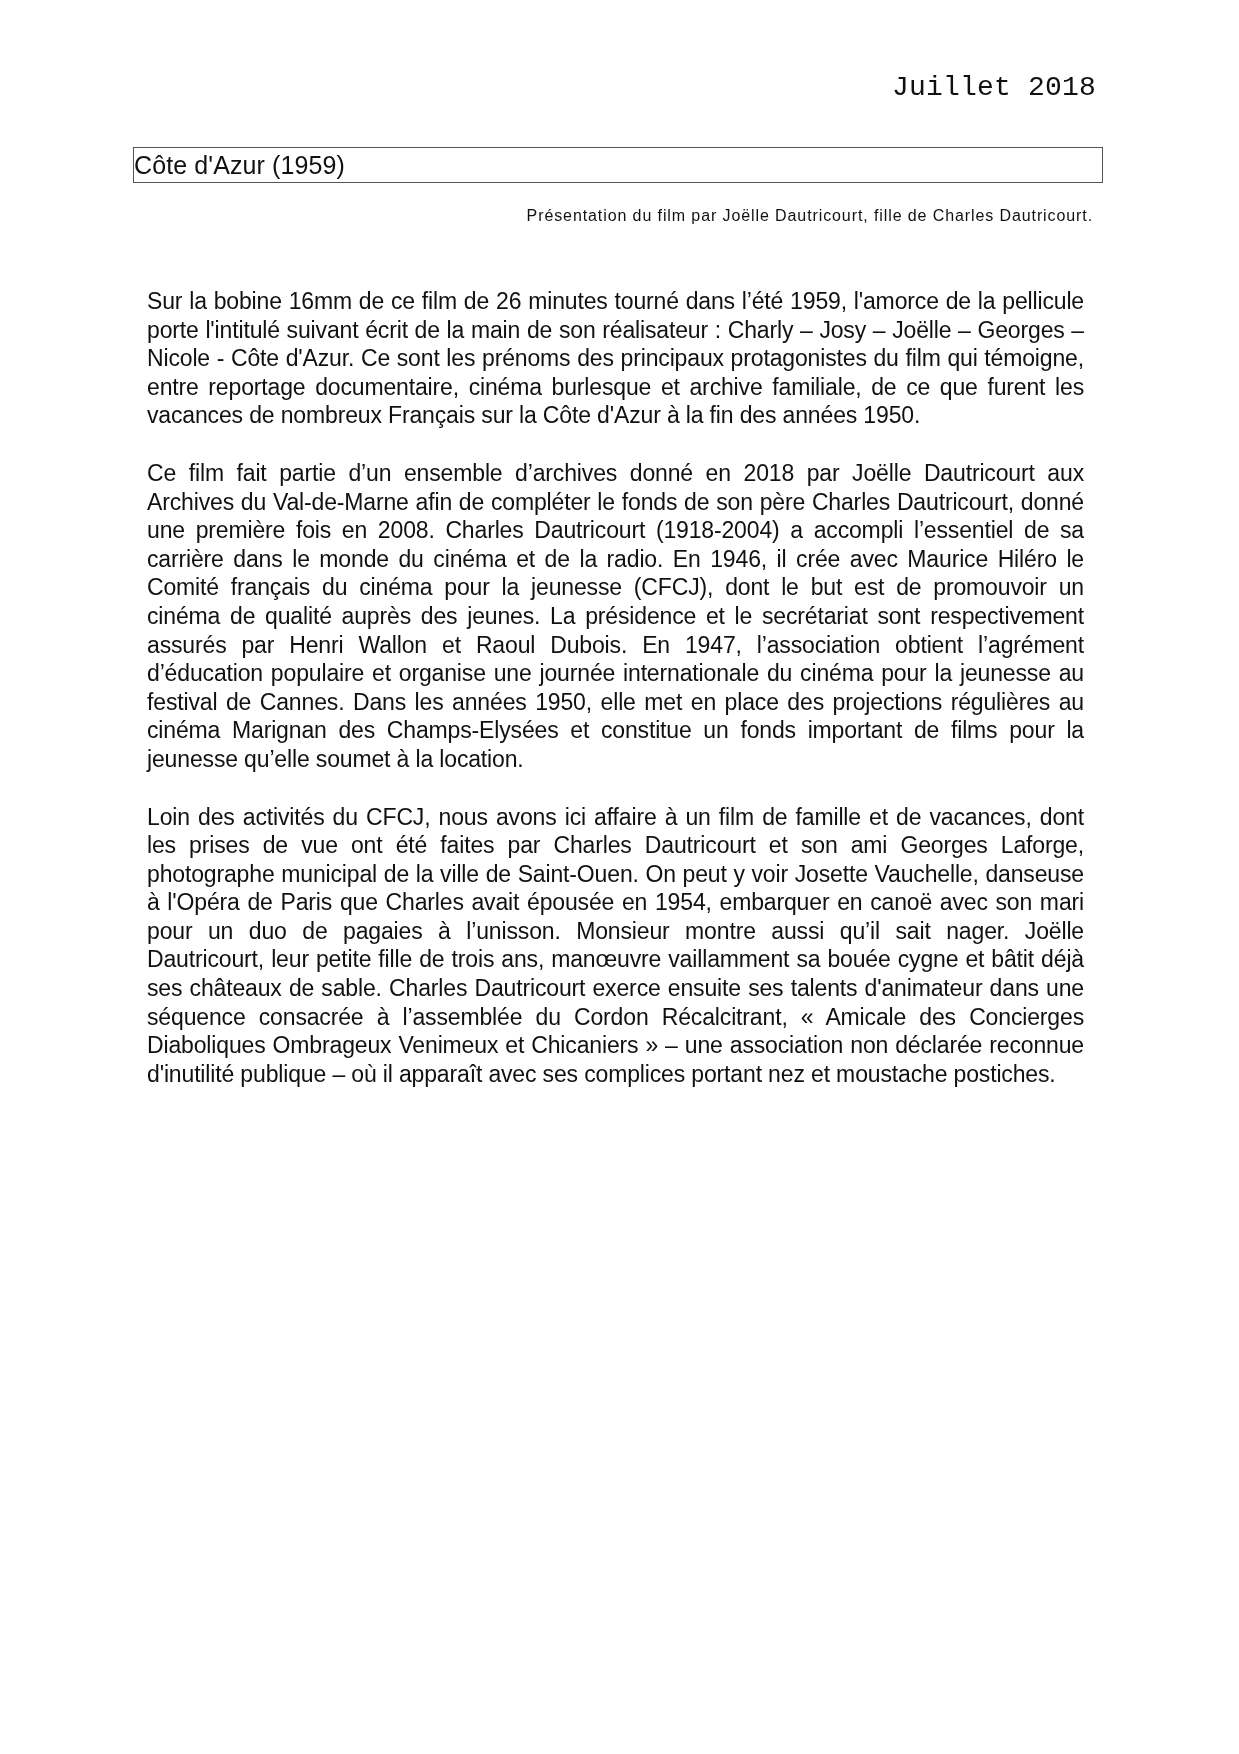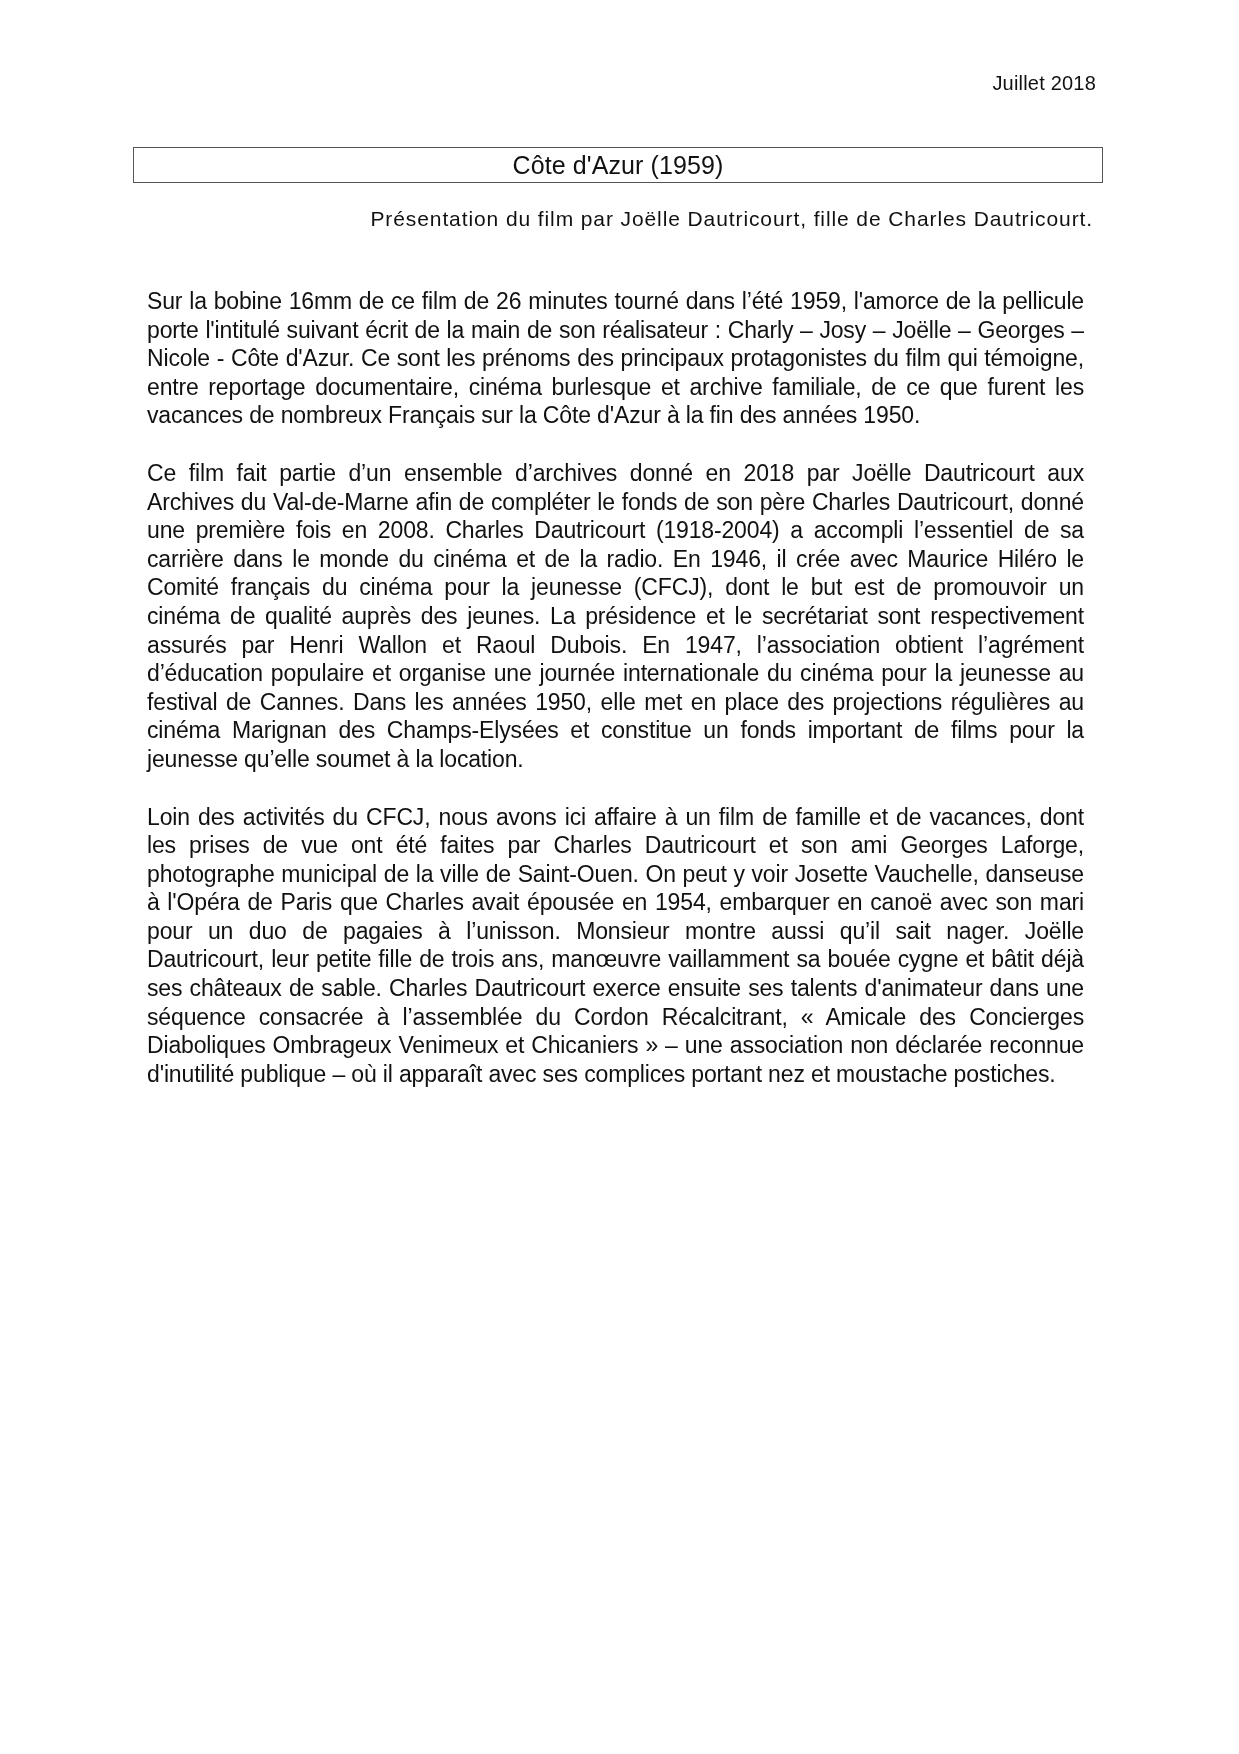--- a/index.html
+++ b/index.html
@@ -12,44 +12,44 @@
       height: 1754px;
       position: relative;
       font-family: "Liberation Sans", sans-serif;
       color: #111111;
       overflow: hidden;
     }
     .date {
       position: absolute;
       top: 72px;
       right: 143px;
-      font-size: 20px;
+      font-size: 28px;
       letter-spacing: 0.2px;
+      font-family: Liberation Mono, monospace;
     }
     .title-box {
       position: absolute;
       top: 147px;
       left: 133px;
       width: 970px;
       height: 36px;
       border: 1.5px solid #555555;
       box-sizing: border-box;
       display: flex;
       align-items: center;
-      justify-content: center;
     }
     .title-box span {
       font-size: 25px;
       letter-spacing: 0.1px;
     }
     .subtitle {
       position: absolute;
       top: 207px;
       right: 146px;
-      font-size: 21px;
+      font-size: 16px;
       letter-spacing: 0.9px;
     }
     .body-text {
       position: absolute;
       top: 287px;
       left: 147px;
       width: 945px;
     }
     .body-text p {
       margin: 0 8px 29px 0;

